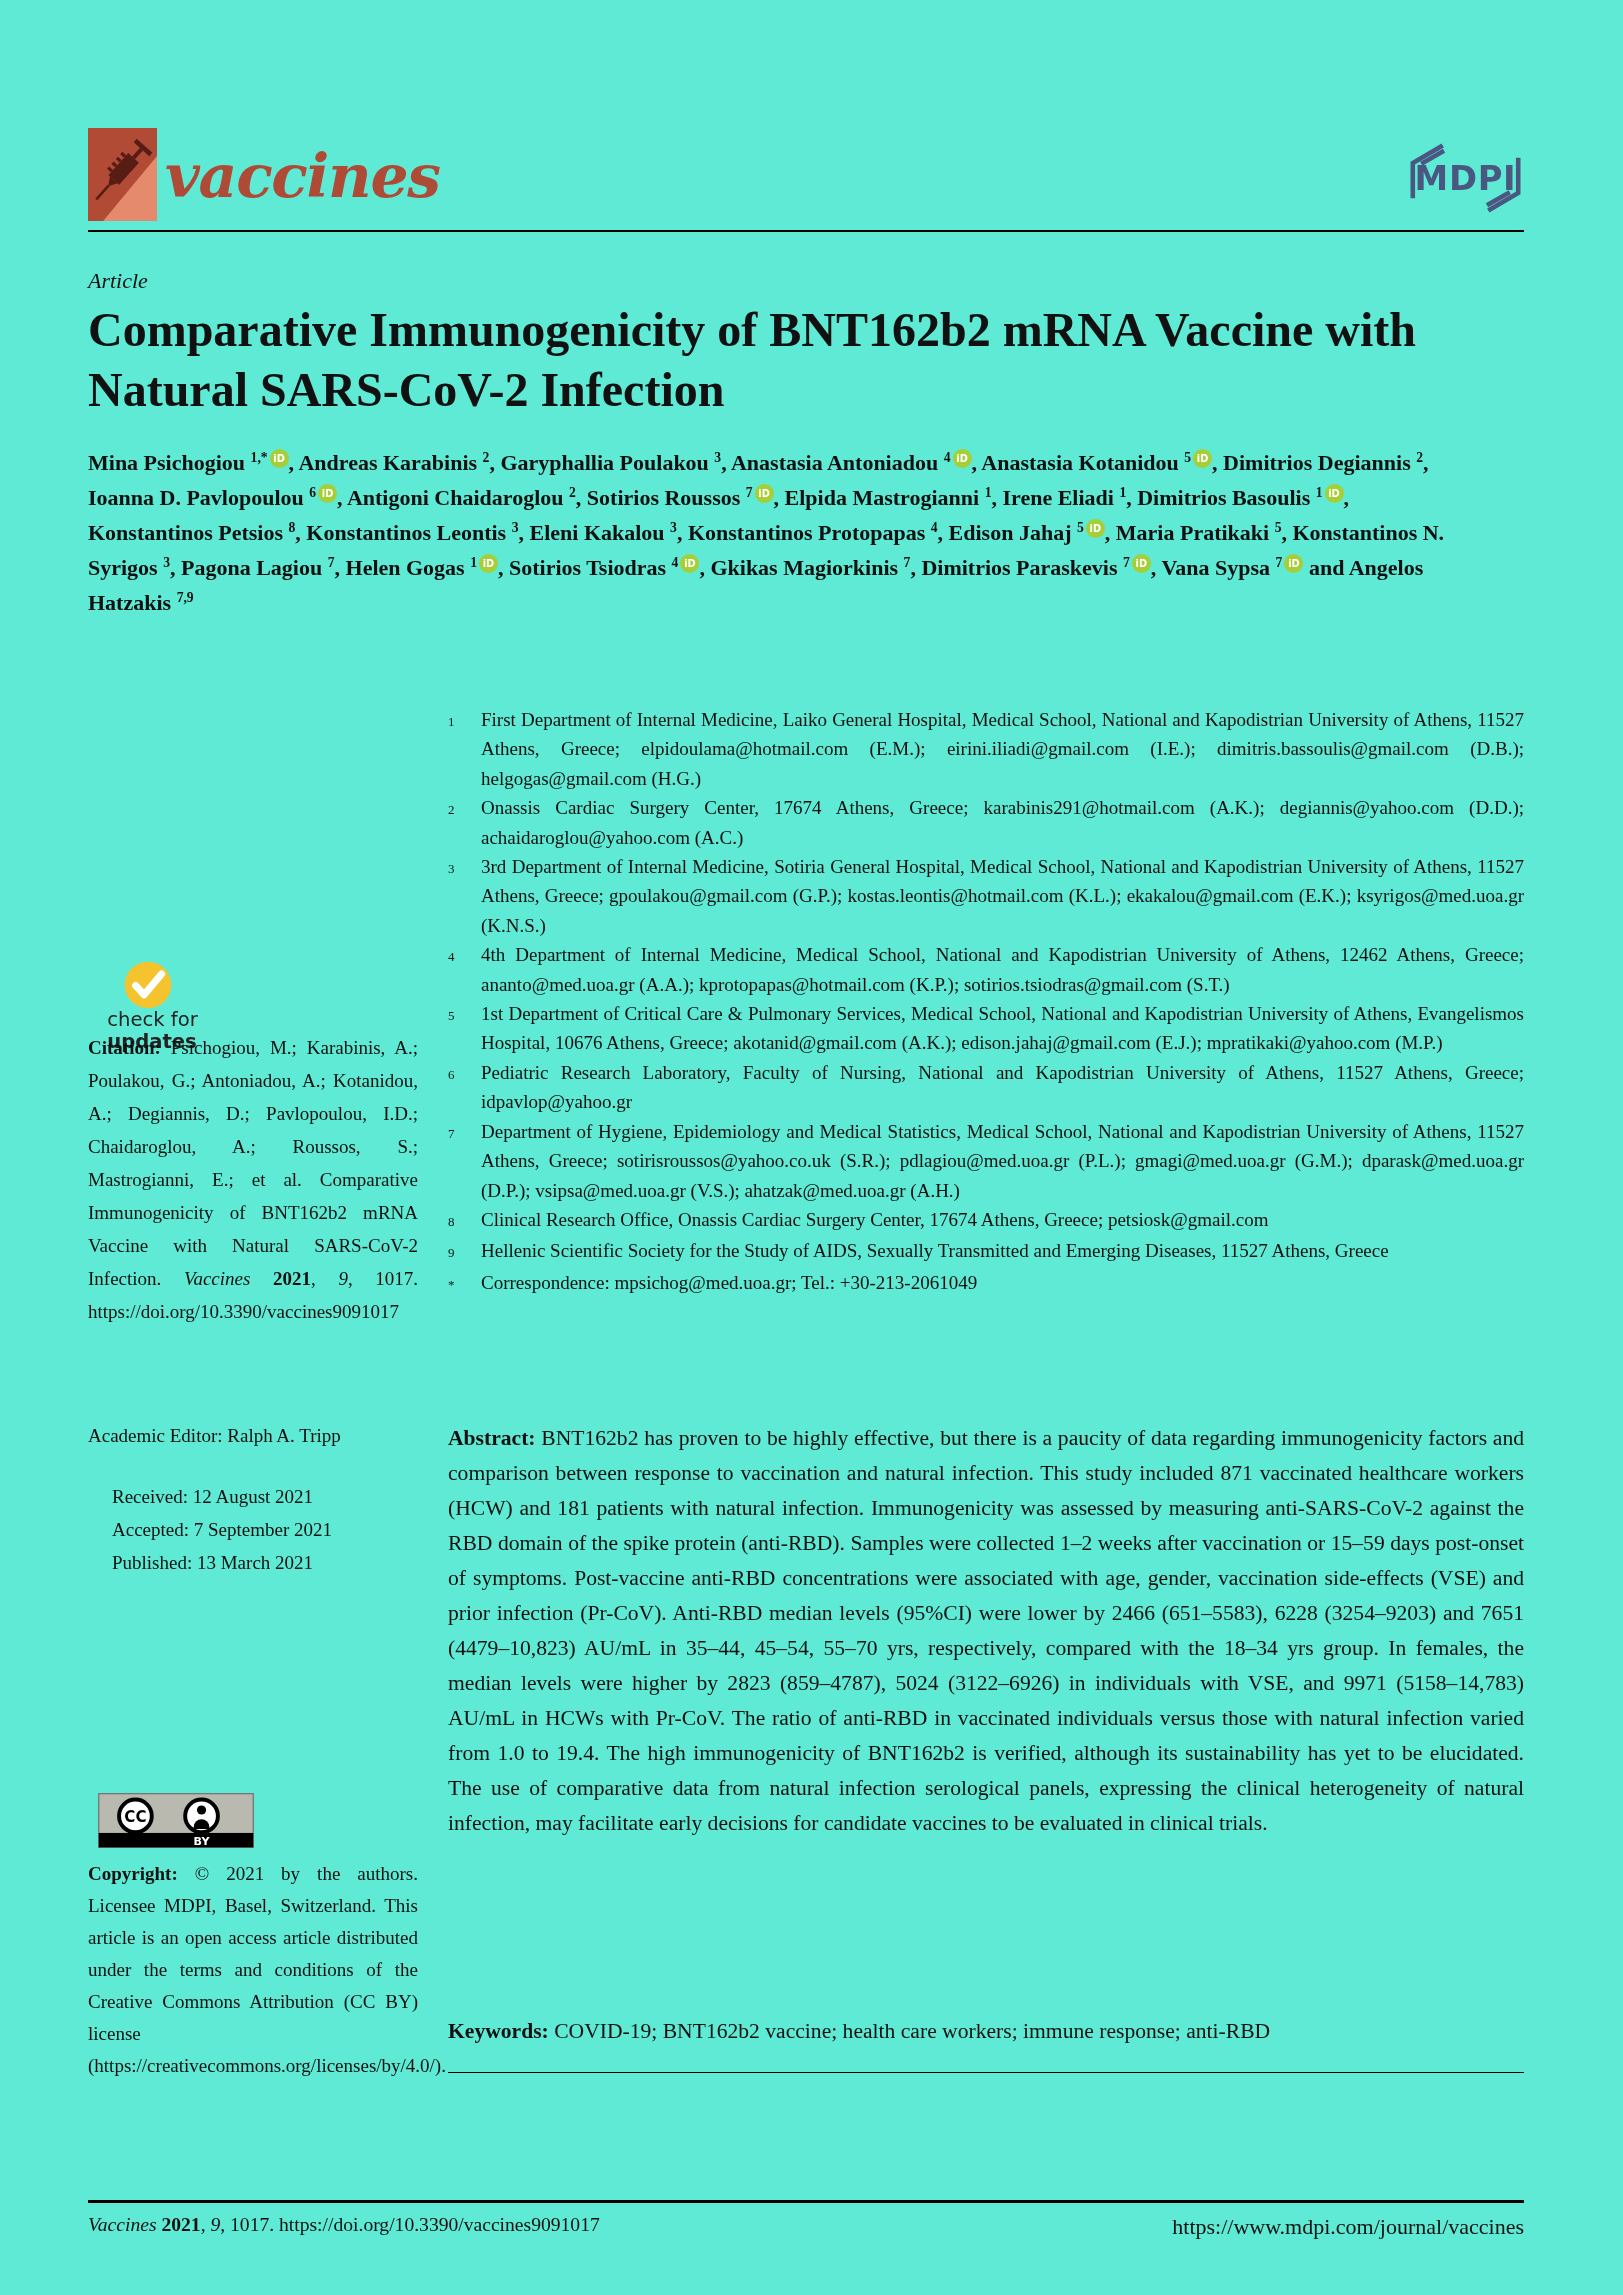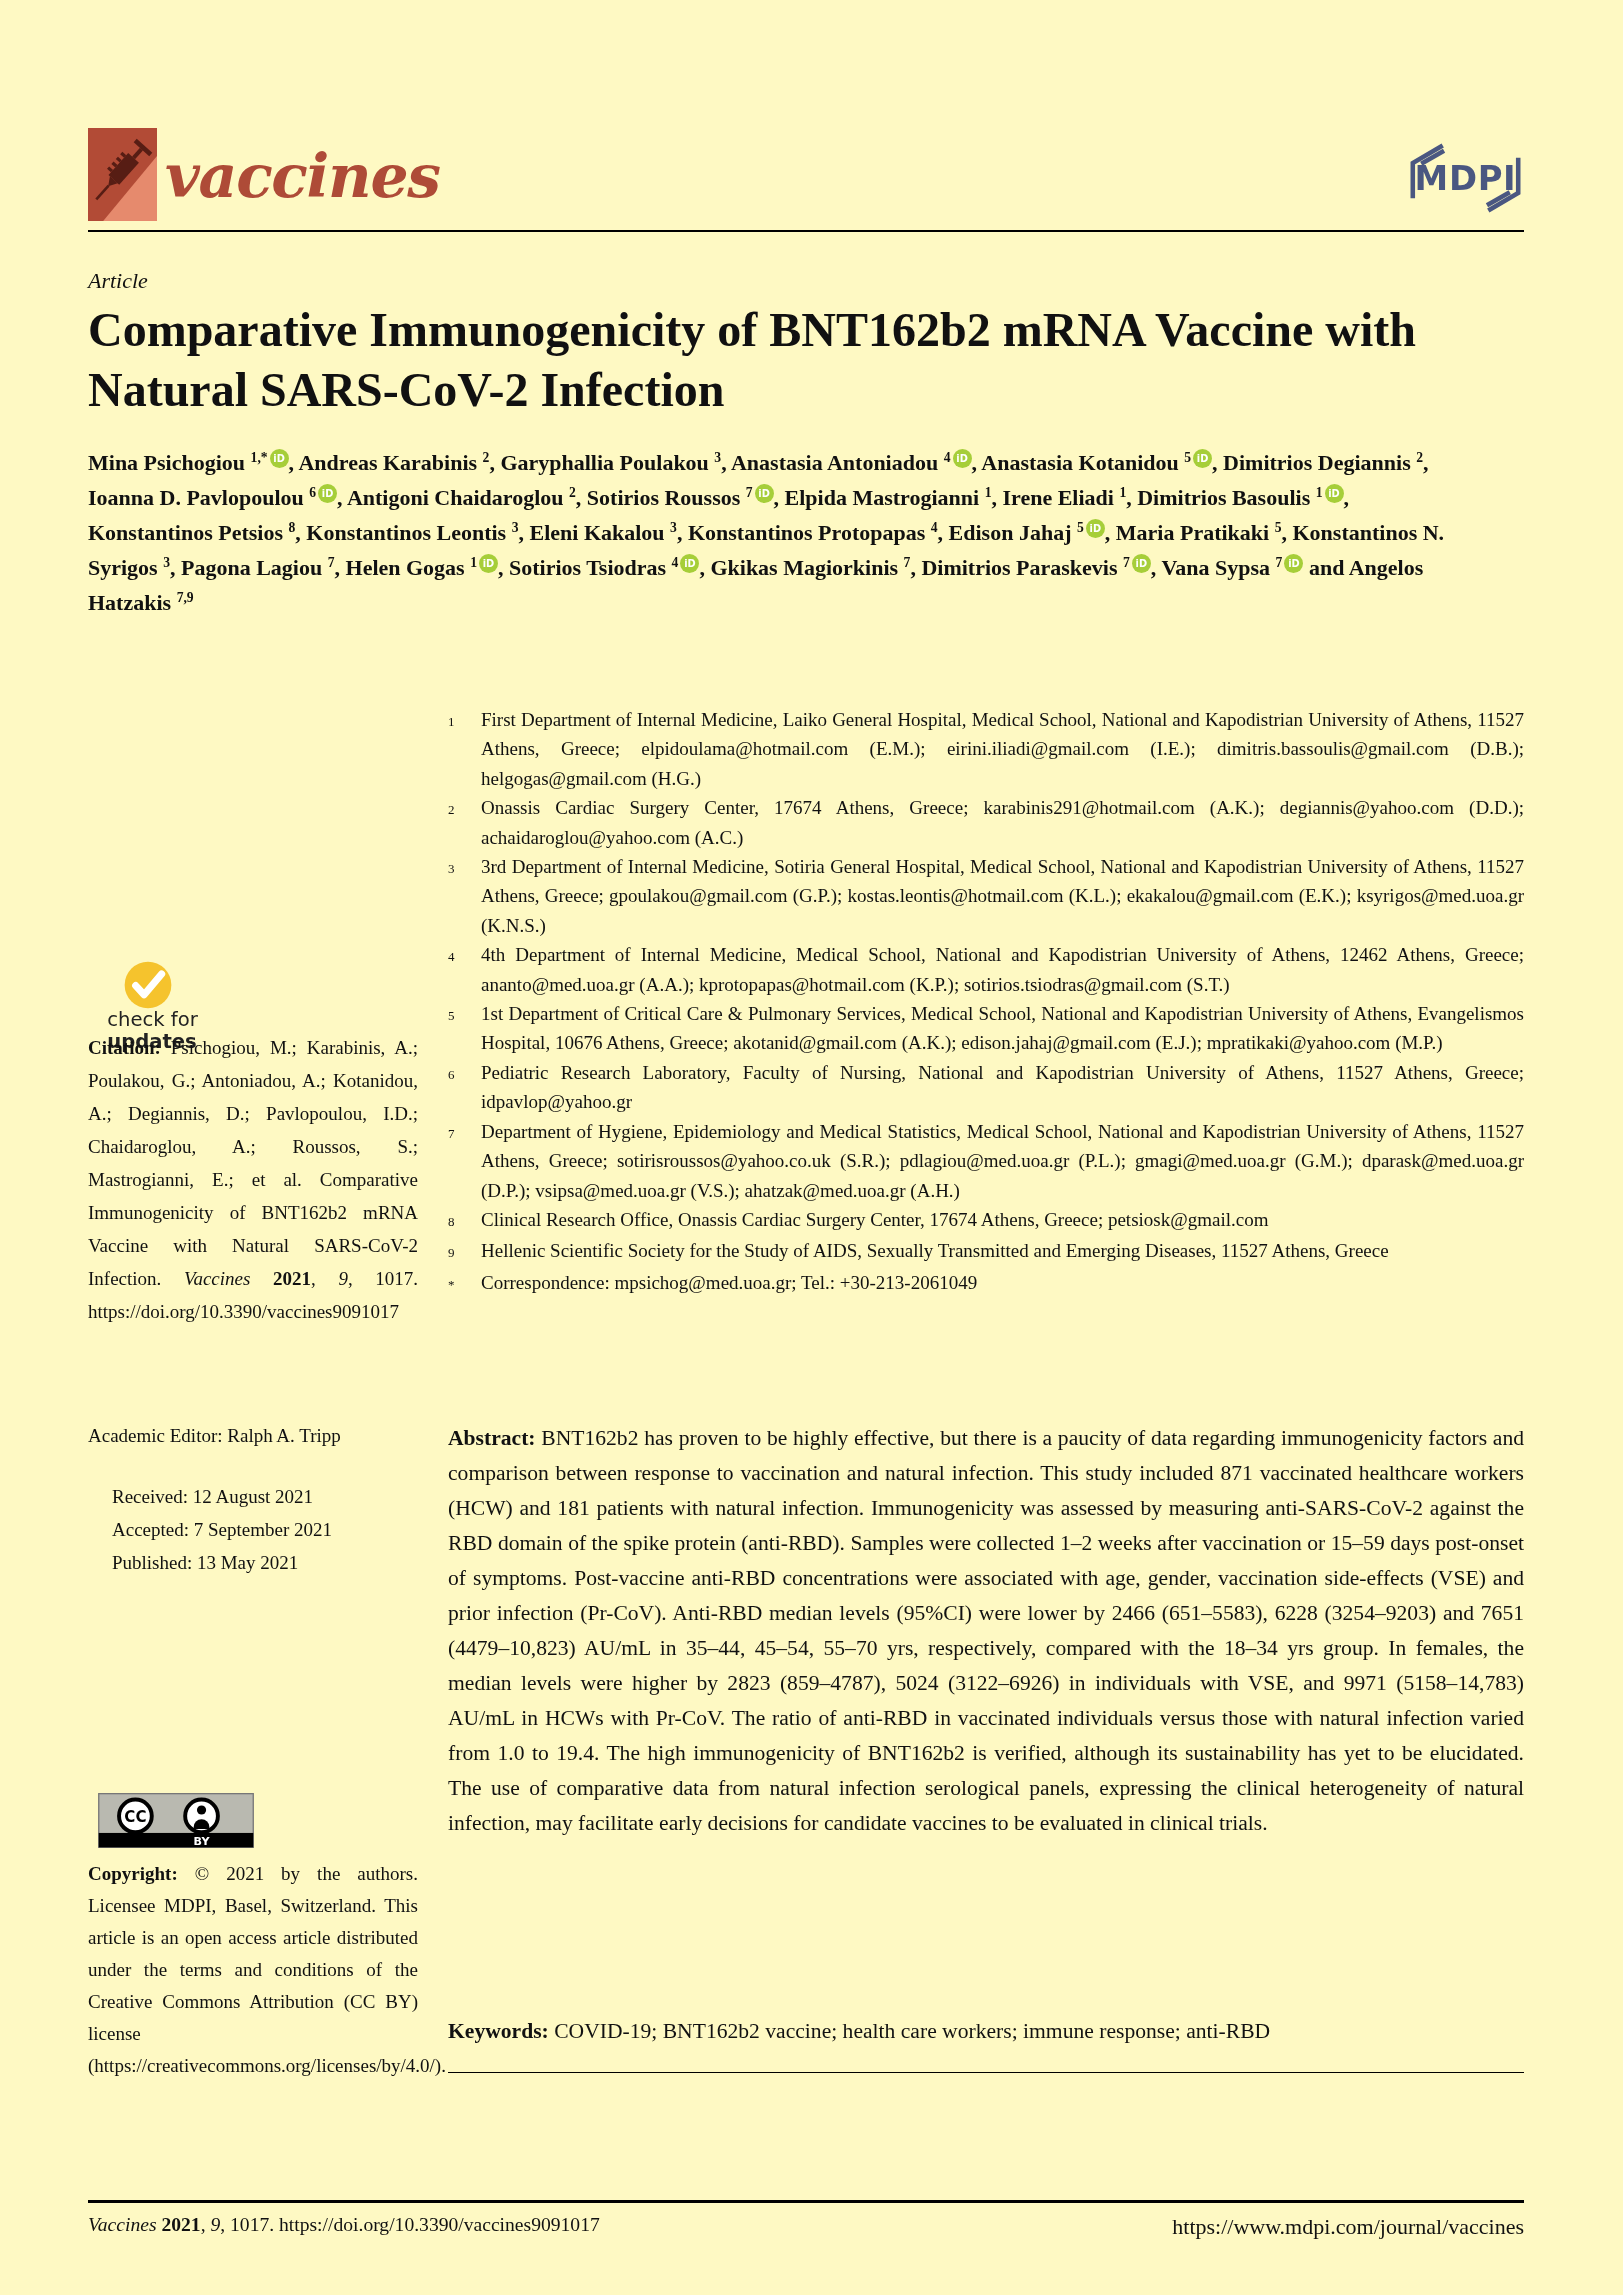--- a/index.html
+++ b/index.html
@@ -1,16 +1,16 @@
 <!DOCTYPE html>
 <html style="font-size:10.5px"><head>
 <meta charset="utf-8">
 <style>
   html,body{margin:0;padding:0;background:#ffffff;}
-  .page{position:relative;width:1623px;height:2295px;background:#fef9c3;overflow:hidden;
+  .page{position:relative;width:1623px;height:2295px;background:#5eead4;overflow:hidden;
         font-family:"Liberation Serif", serif;color:#111;}
 
   
   .logo-box{position:absolute;left:88px;top:128px;width:69px;height:93px;background:#b24b36;overflow:hidden;}
   .logo-box .lighter{position:absolute;left:0;top:0;width:69px;height:93px;background:#e68a6d;
         clip-path:polygon(100% 30%,100% 100%,22% 100%);}
   .logo-box svg{position:absolute;left:0;top:0;}
   .wordmark{position:absolute;left:165px;top:128px;height:93px;line-height:97px;
         font-family:"DejaVu Serif", serif;font-style:italic;font-weight:bold;
         font-size:60px;color:#ae4b37;letter-spacing:-1.3px;}
@@ -155,21 +155,21 @@
     </div>
   </div>
 
   <div class="sb citation"><span style="font-weight: bold;">Citation: </span><span>Psichogiou, M.; Karabinis, A.; Poulakou, G.; Antoniadou, A.; Kotanidou, A.; Degiannis, D.; Pavlopoulou, I.D.; Chaidaroglou, A.; Roussos, S.; Mastrogianni, E.; et al. Comparative Immunogenicity of BNT162b2 mRNA Vaccine with Natural SARS-CoV-2 Infection. </span><span style="font-style: italic;">Vaccines </span><span style="font-weight: bold;">2021</span><span>, </span><span style="font-style: italic;">9</span><span>, 1017. https://doi.org/10.3390/vaccines9091017</span></div>
 
   <div class="sb academic-editor">Academic Editor: Ralph A. Tripp</div>
 
   <div class="sb dates">
     <div>Received: 12 August 2021</div>
     <div>Accepted: 7 September 2021</div>
-    <div>Published: 13 May 2021</div>
+    <div>Published: 13 March 2021</div>
   </div>
 
 
   <svg class="cc-badge" viewBox="0 0 238 84">
     <rect x="1" y="1" width="236" height="82" fill="#b9b9b0" stroke="#777" stroke-width="2"></rect>
     <rect x="1" y="61" width="236" height="22" fill="#000"></rect>
     <circle cx="57" cy="35" r="25" fill="#fff" stroke="#000" stroke-width="6"></circle>
     <text x="57" y="44" text-anchor="middle" font-family="DejaVu Sans, sans-serif" font-size="23" font-weight="bold" fill="#000">CC</text>
     <circle cx="158" cy="35" r="25" fill="#fff" stroke="#000" stroke-width="6"></circle>
     <circle cx="158" cy="26" r="7" fill="#000"></circle>

